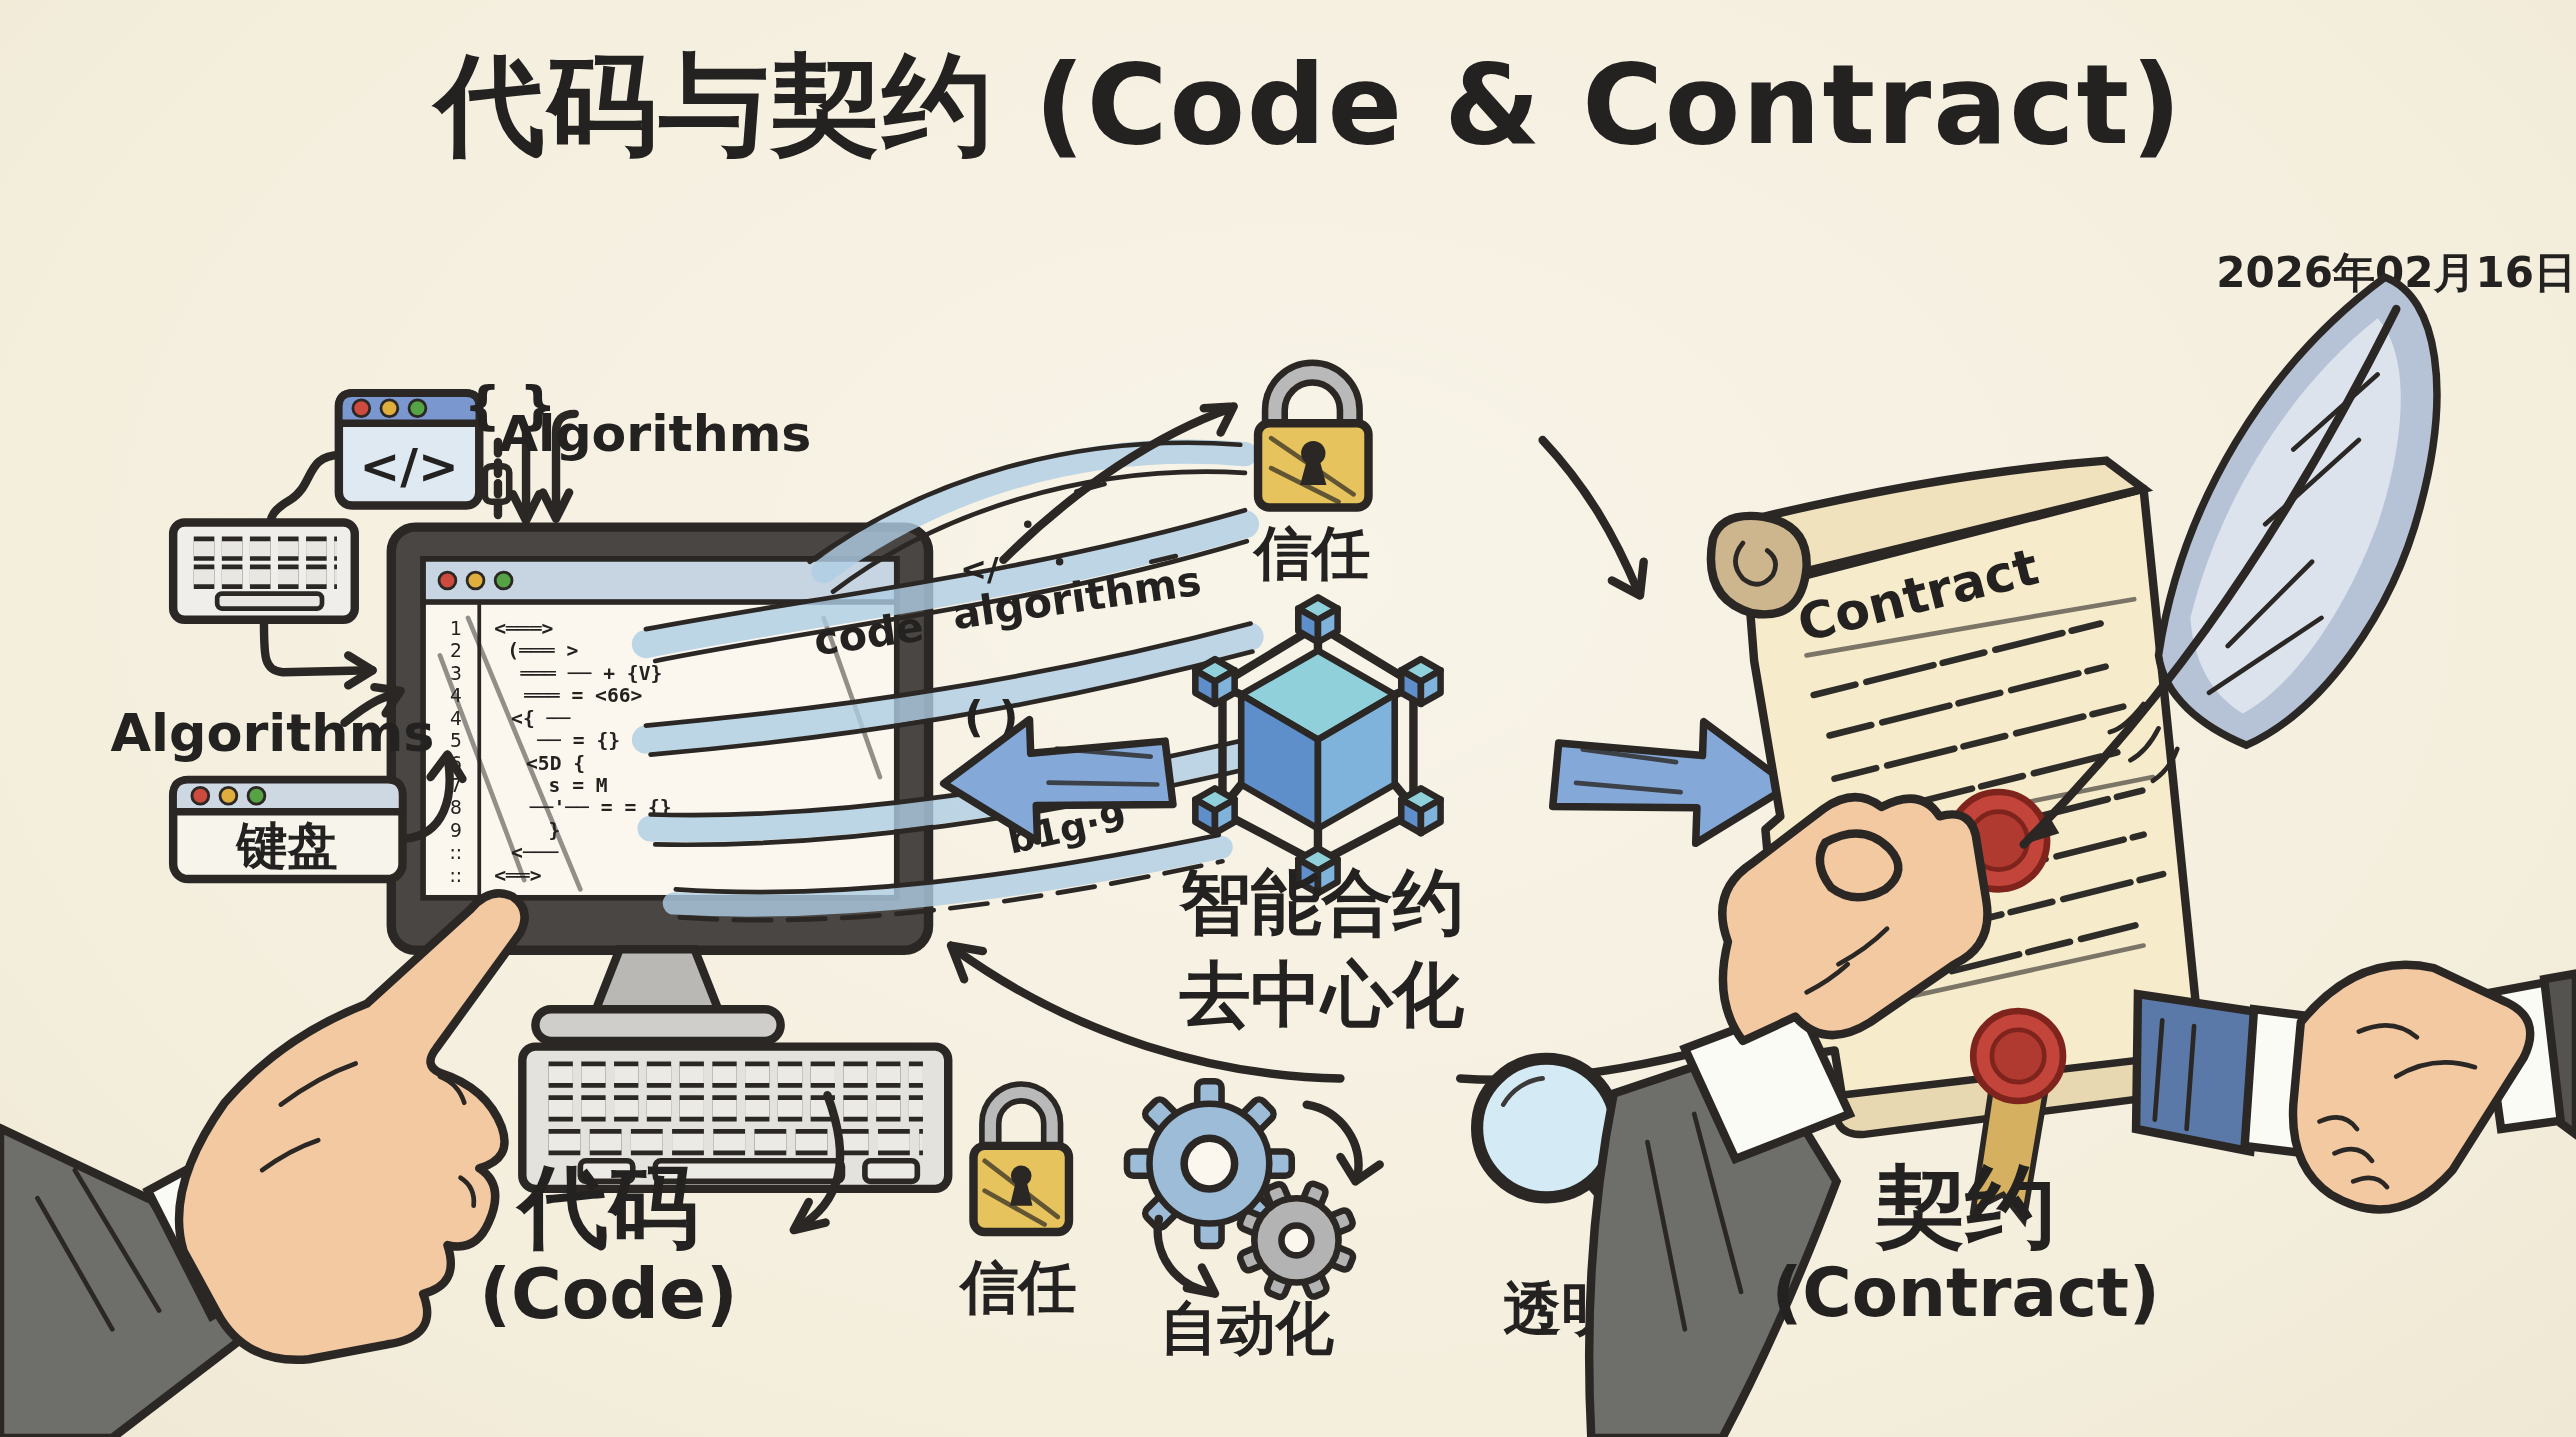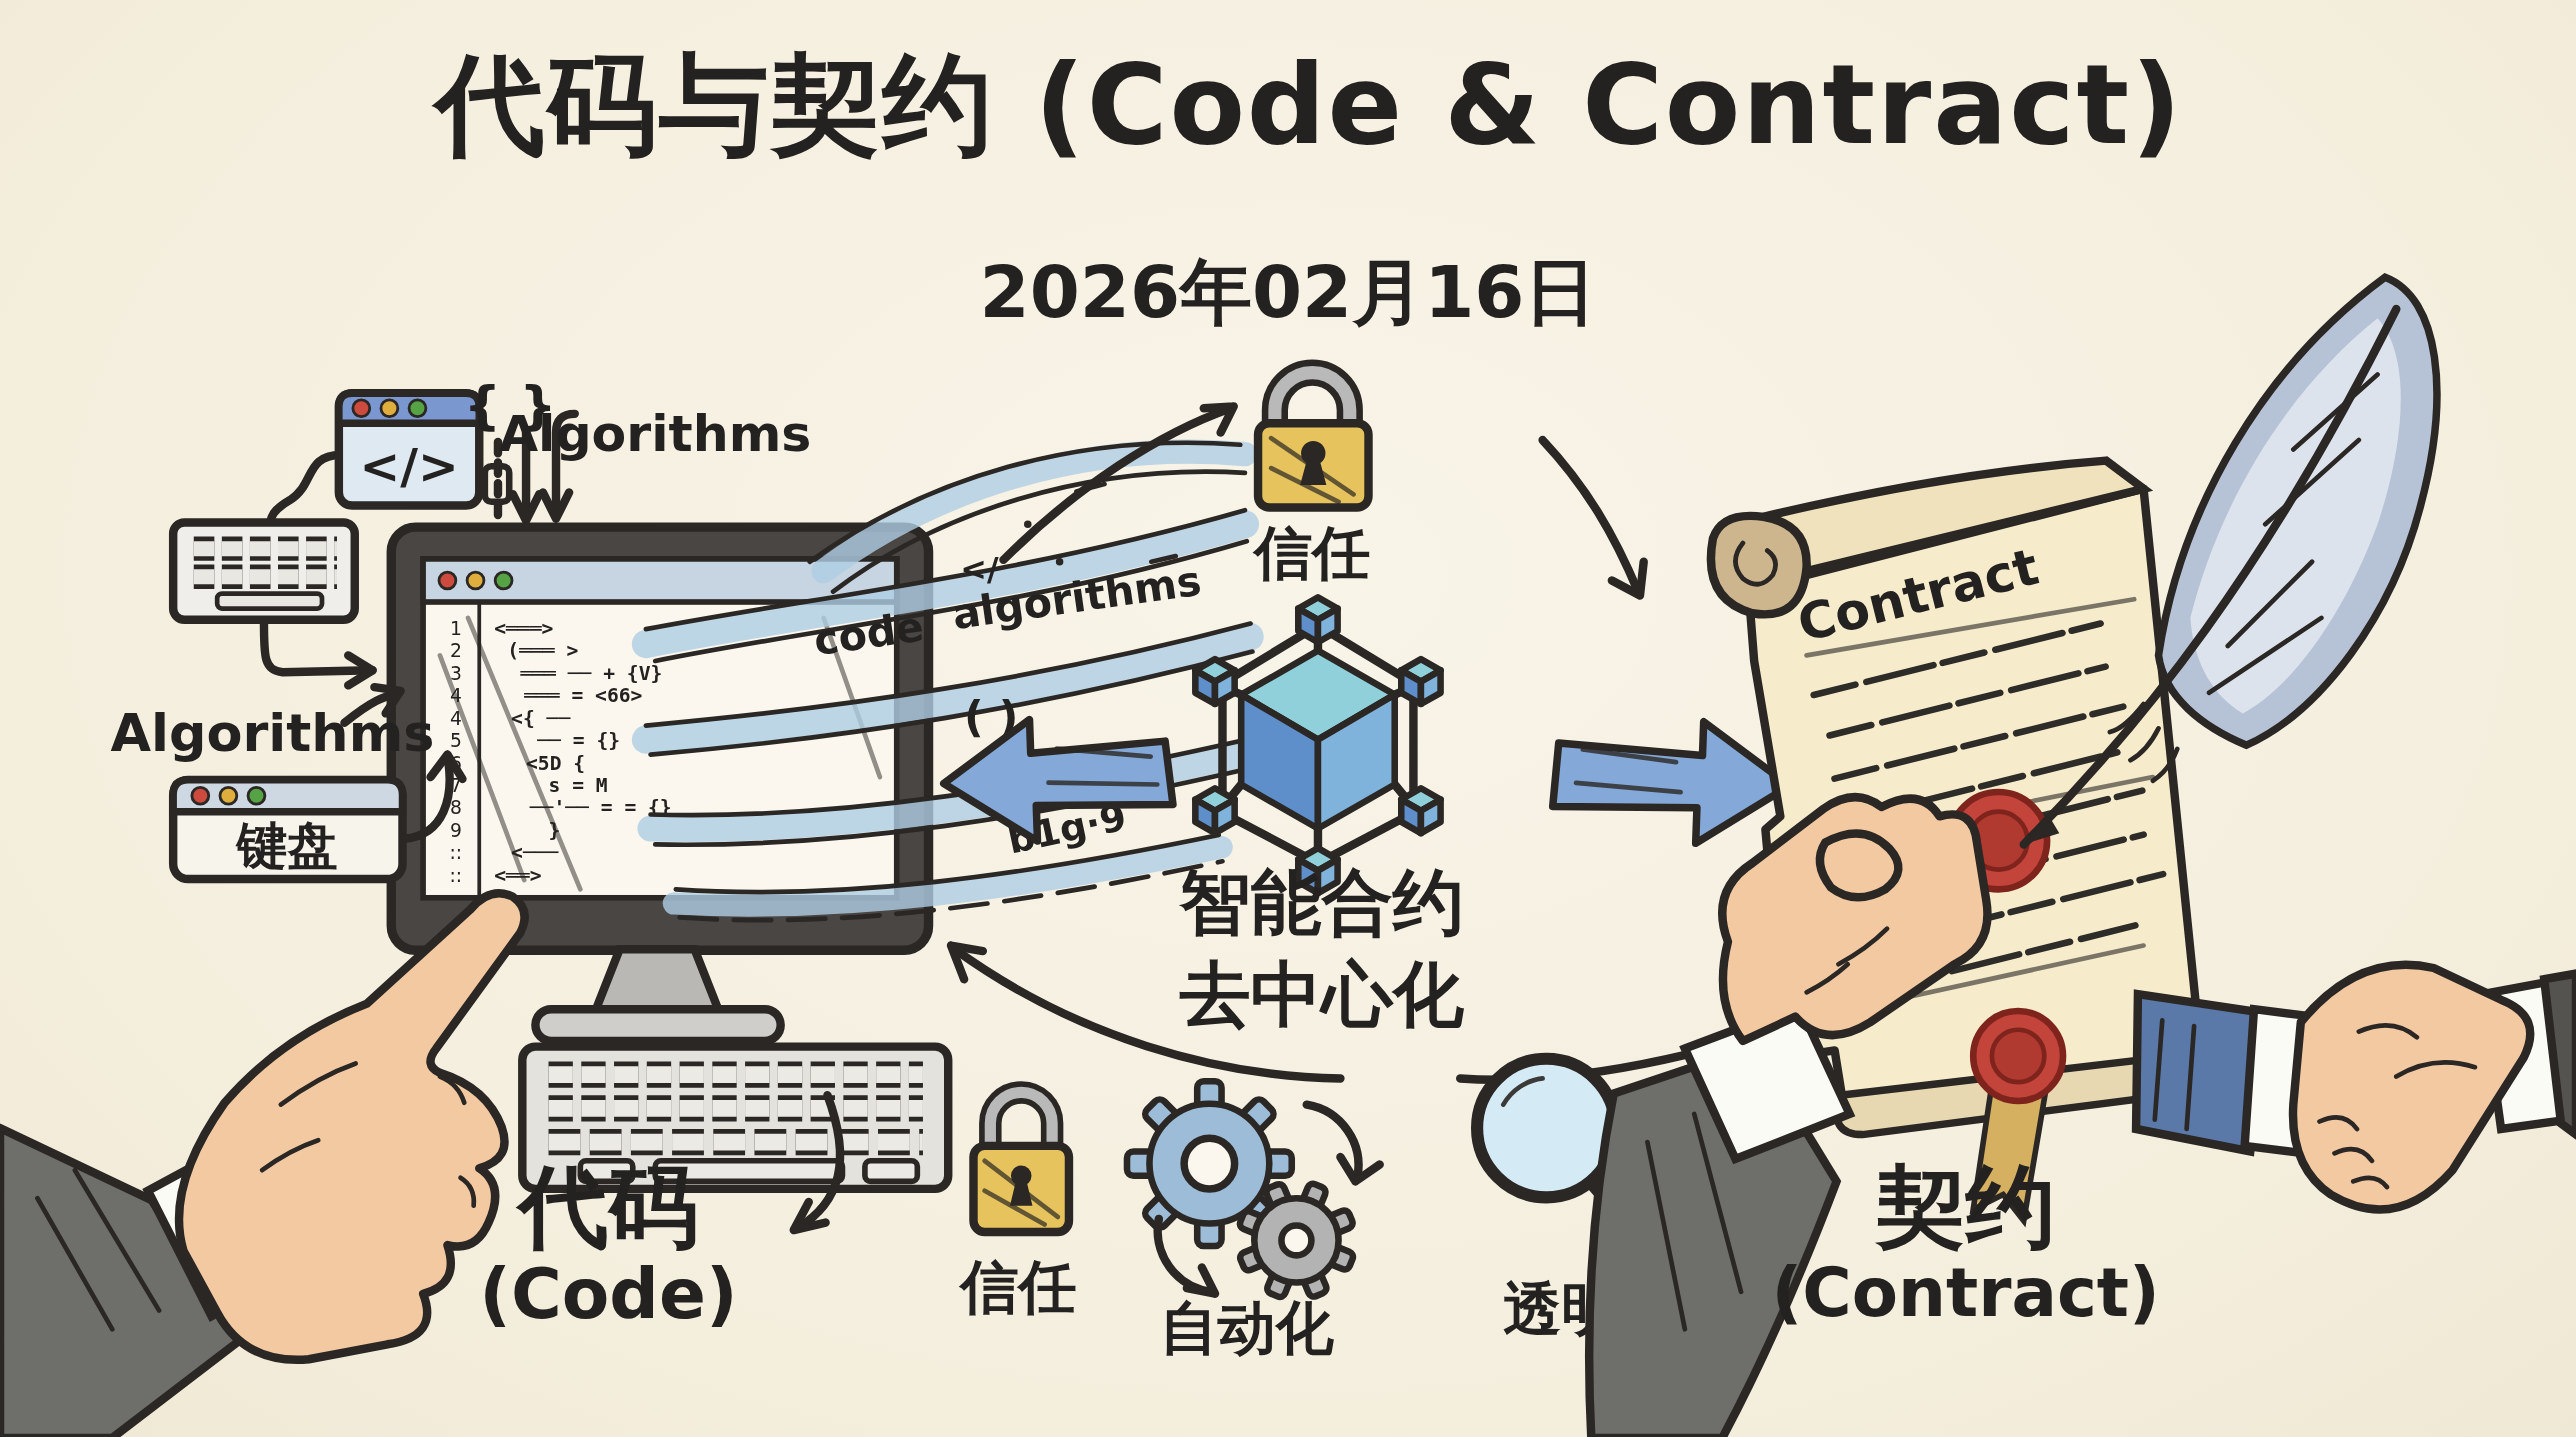--- a/index.html
+++ b/index.html
@@ -4,21 +4,21 @@
 <style>
   html,body{margin:0;padding:0;}
   body{
     width:2576px;height:1438px;position:relative;overflow:hidden;
     background:#f6f1e3;
     background-image:radial-gradient(ellipse at 50% 40%, #f8f4e8 0%, #f4eedd 70%, #efe8d4 100%);
     font-family:"DejaVu Sans", sans-serif;color:#242220;
   }
   .abs{position:absolute;}
   #title{top:32px;left:0;right:0;text-align:center;font-size:110px;font-weight:700;letter-spacing:1.9px;color:#242220;padding-left:42px;}
-  #date{top:245px;left:0;right:0;text-align:center;font-size:72px;font-weight:600;color:#242220;}
+  #date{top:245px;left:0;right:0;text-align:right;font-size:42px;font-weight:600;color:#242220;}
   svg{position:absolute;top:0;left:0;}
   svg text{font-family:"DejaVu Sans", sans-serif;fill:#242220;}
   .mono{font-family:"DejaVu Sans Mono", monospace;}
   .ink{stroke:#2a2724;}
   .nofill{fill:none;}
   .lbl{font-weight:700;}
   .en{font-weight:600;}
   .cubeTop{fill:#8fd0da;stroke:#2a2724;stroke-width:7;stroke-linejoin:round;}
   .cubeLeft{fill:#5f8fca;stroke:#2a2724;stroke-width:7;stroke-linejoin:round;}
   .cubeRight{fill:#7fb3dc;stroke:#2a2724;stroke-width:7;stroke-linejoin:round;}

